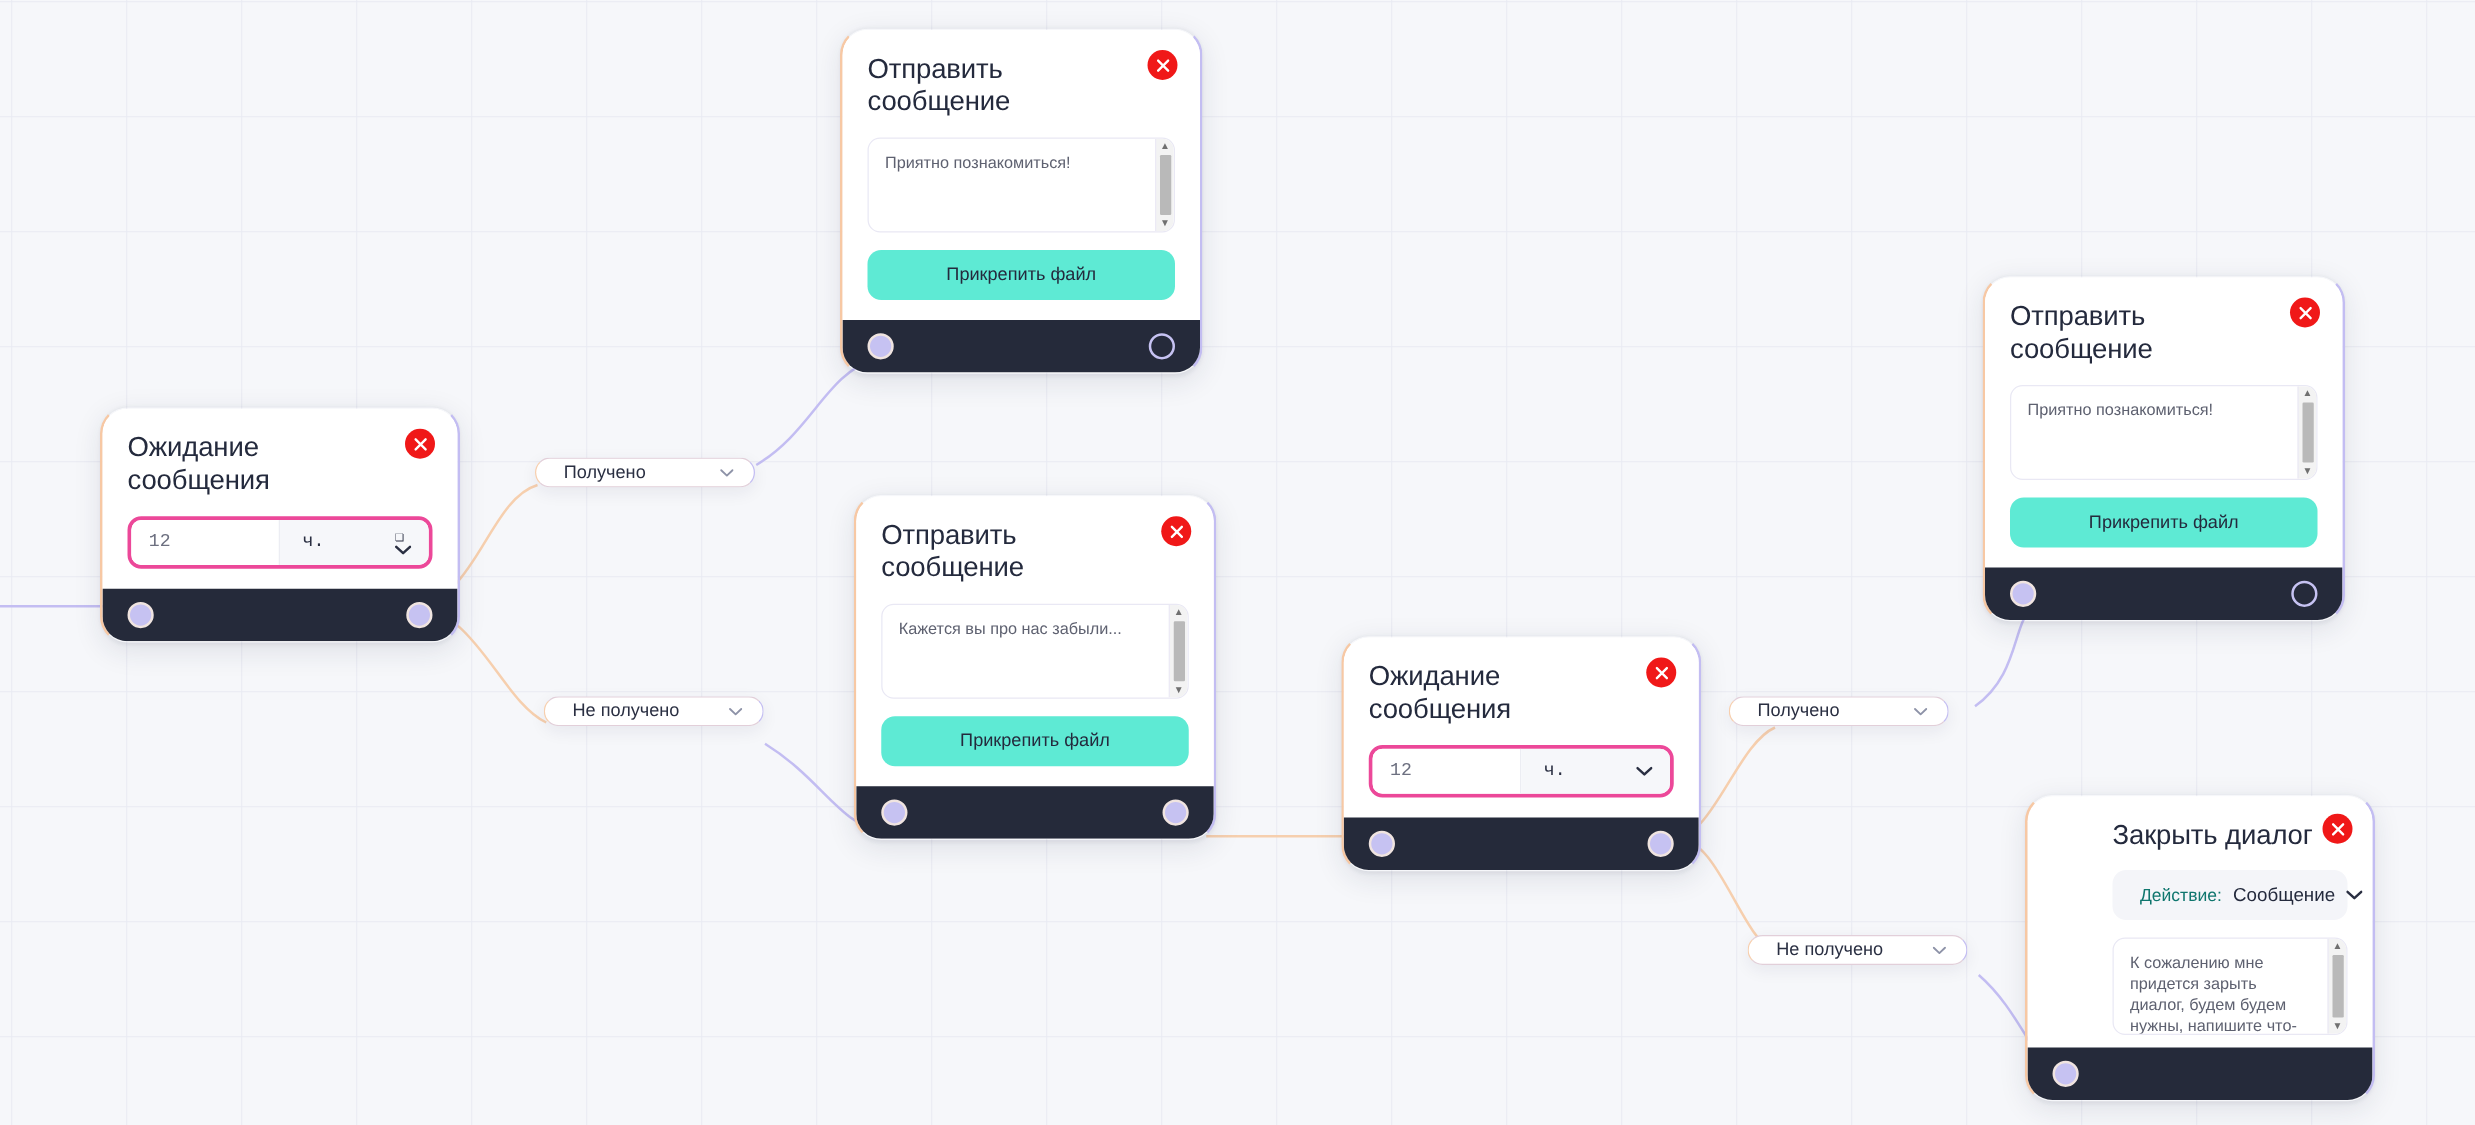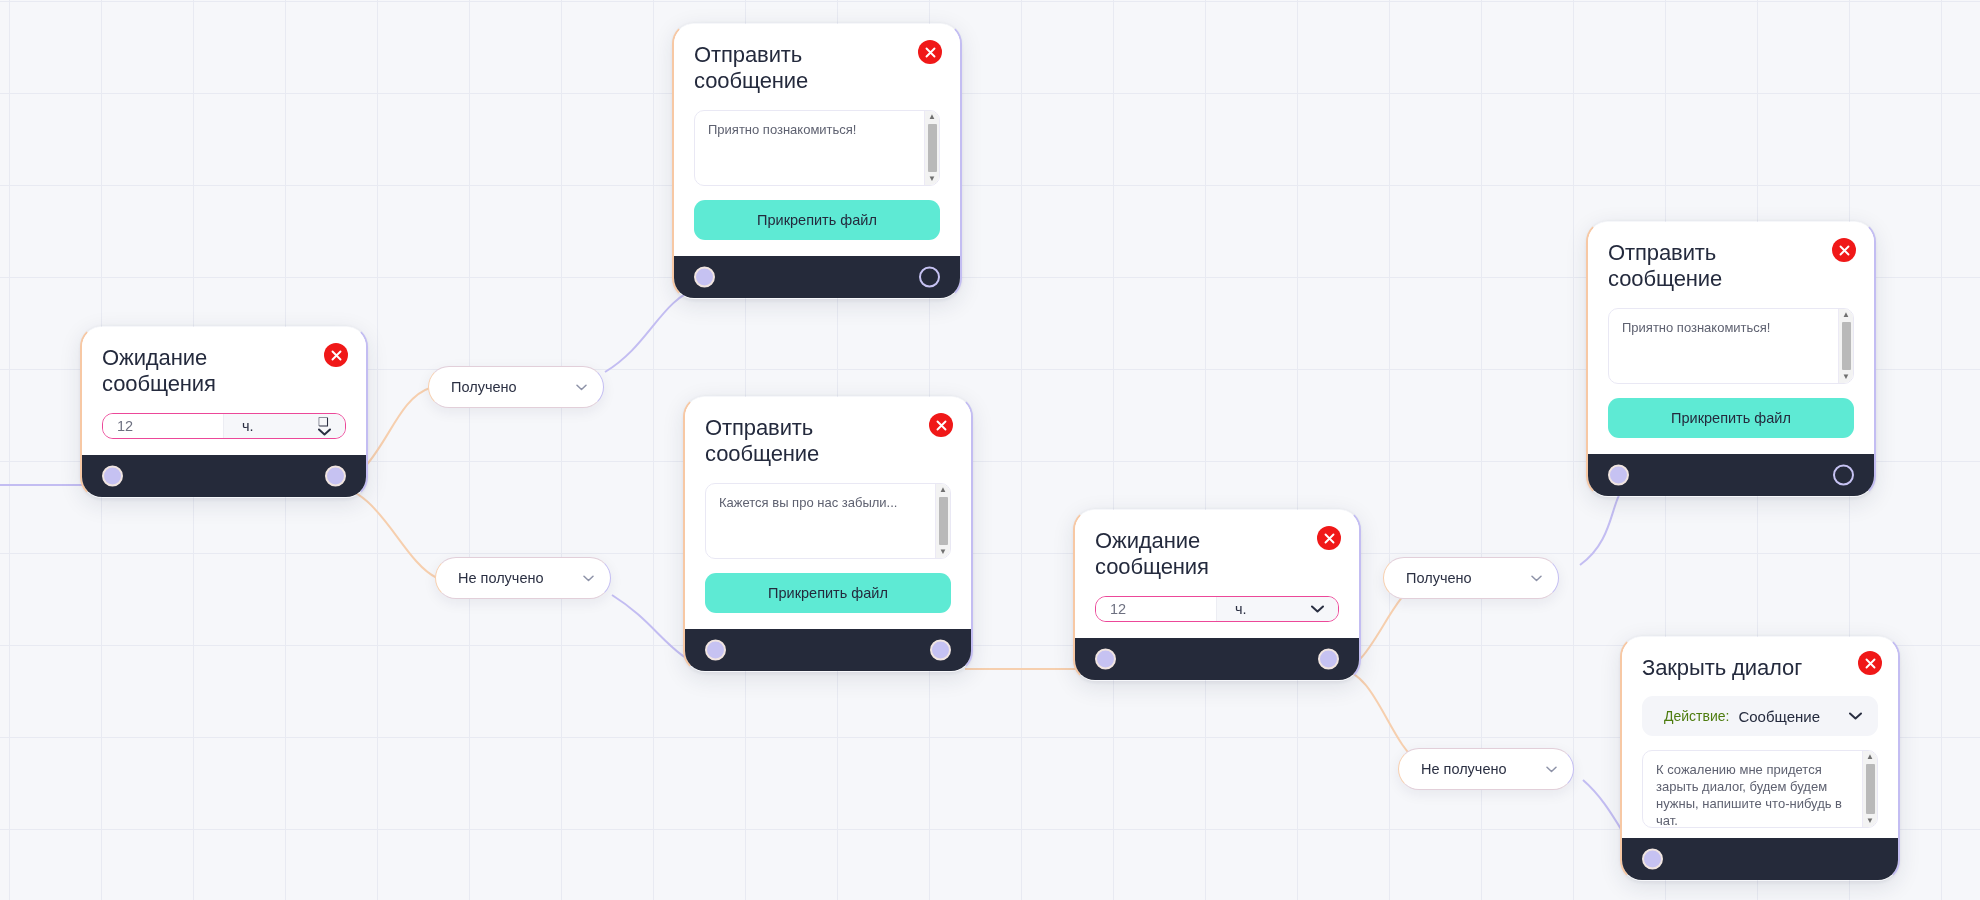--- a/index.html
+++ b/index.html
@@ -121,22 +121,23 @@
     width: 100%;
     font-family: inherit;
   }
 
   
   .wait-row {
     margin-top: 16px;
     display: flex;
     border-radius: 11px;
     overflow: hidden;
-    border: 1px solid #ec4899;
-    height: 26px;
+    border: 3px solid #ec4899;
+    height: 42px;
+    font-family: Liberation Mono, monospace;
   }
   .wait-num {
     flex: 0 0 50%;
     display:flex; align-items:center;
     padding-left: 14px;
     font-size: 14.5px;
     color: #6d7080;
     background: #fff;
     border-right: 1px solid #ecedf3;
   }
@@ -153,21 +154,21 @@
   
   .action-row {
     margin-top: 15px;
     height: 40px;
     border-radius: 11px;
     background: #f4f5f9;
     display: flex; align-items: center;
     gap: 9px;
     padding: 0 16px 0 22px;
   }
-  .action-label { font-size: 14px; color: #4d7c0f; }
+  .action-label { font-size: 14px; color: #0f766e; }
   .action-value { font-size: 15px; color: #242a3d; flex:1; }
 
   
   .node-footer {
     position: relative;
     height: 42px;
     background: #252a3a;
     display: flex;
     align-items: center;
     justify-content: space-between;
@@ -182,21 +183,21 @@
     transform: translateY(-50%);
   }
   .port.filled { background:#c6c2f2; border: 2.5px solid #f0e4e0; }
   .port.hollow { background: transparent; border: 2.5px solid #c6c2f2; }
   .port.left  { left: 20px; }
   .port.right { right: 20px; }
 
   
   .pill {
     position: absolute;
-    height: 42px;
+    height: 24px;
     border-radius: 21px;
     background: #ffffff;
     display: flex; align-items: center;
     justify-content: space-between;
     padding: 0 16px 0 22px;
     font-size: 14.5px;
     color: #2a2f42;
     box-shadow: 0 4px 14px rgba(30,35,70,.07);
     border-top: 1.6px solid #e2cfd9;
     border-bottom: 1.6px solid #e2cfd9;
@@ -358,21 +359,21 @@
       </div>
       <button class="attach-btn">Прикрепить файл</button>
     </div>
     <div class="node-footer">
       <span class="port filled left"></span>
       <span class="port hollow right"></span>
     </div>
   </div>
 
   <div class="node" style="left:1620px; top:635px; width:280px;">
-    <div class="node-body" style="padding-bottom:10px;">
+    <div class="node-body" style="padding-bottom:10px;margin-left:48px;">
       <div class="node-title" style="max-width:215px;">Закрыть диалог</div>
       <button class="close-btn" style="top:14px;right:16px;">
         <svg width="11" height="11" viewBox="0 0 11 11" aria-hidden="true">
           <path d="M1.5 1.5 L9.5 9.5 M9.5 1.5 L1.5 9.5" stroke="#ffffff" stroke-width="1.9" stroke-linecap="round"></path>
         </svg>
       </button>
       <div class="action-row">
         <span class="action-label">Действие:</span>
         <span class="action-value">Сообщение</span>
         <span class="chev">

